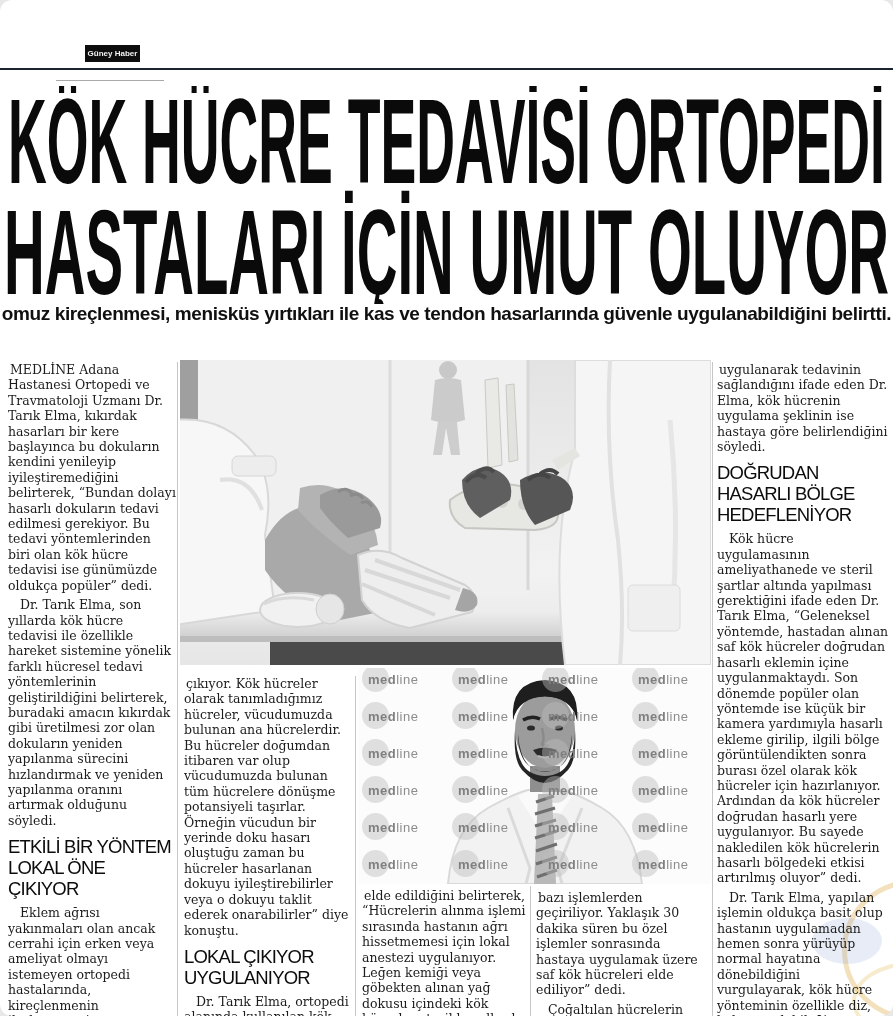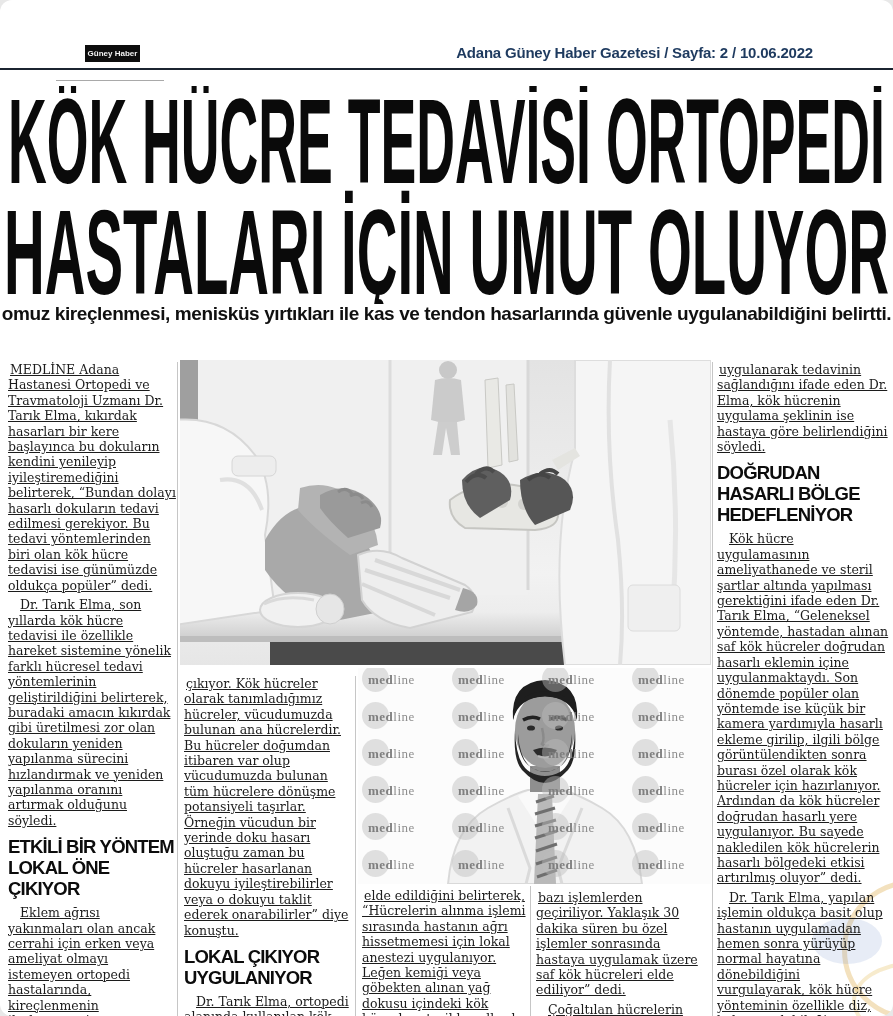--- a/index.html
+++ b/index.html
@@ -14,50 +14,49 @@
   .header-rule{position:absolute;left:0;top:68px;width:893px;height:2px;background:#1b2430;}
   .header-subrule{position:absolute;left:56px;top:80px;width:108px;height:1px;background:#a9a9a9;}
   
   .headline-svg{position:absolute;left:0;top:86px;}
   .headline-svg text{font-family:"Liberation Sans",sans-serif;font-weight:bold;fill:#0a0a0a;}
   .subhead{position:absolute;left:0;top:301px;width:893px;text-align:center;
            font-family:"Liberation Sans",sans-serif;font-weight:bold;font-size:19px;
            line-height:26px;color:#101010;letter-spacing:-0.4px;}
   
   .col{position:absolute;font-size:12.5px;line-height:15.4px;text-align:left;overflow:hidden;z-index:2;}
-  .col p{margin:0 0 4px 0;text-indent:12px;text-decoration:underline;}
+  .col p{margin:0 0 4px 0;text-indent:12px;}
   .col p.noindent{text-indent:2px;}
-  .col-heading{font-family:"Liberation Sans",sans-serif;font-weight:bold;font-size:18.5px;
+  .col-heading{font-family:"Liberation Sans",sans-serif;font-weight:normal;font-size:18.5px;
                line-height:21px;letter-spacing:-0.8px;color:#0c0c0c;margin:8px 0 6px 0;text-indent:0;}
   .vrule{position:absolute;width:1px;background:#c6c6c6;z-index:1;}
   
   .photo-exam{position:absolute;left:180px;top:360px;width:531px;height:305px;background:#e9e9e9;overflow:hidden;}
   .photo-portrait{position:absolute;left:358px;top:668px;width:353px;height:216px;background:#fcfcfc;overflow:hidden;}
-  .wm{position:absolute;font-family:Liberation Serif, serif;font-size:13px;color:#8d8d8d;
+  .wm{position:absolute;font-family:Liberation Sans, sans-serif;font-size:13px;color:#8d8d8d;
       letter-spacing:0.5px;z-index:3;}
   .wm b{font-weight:bold;color:#7f7f7f;}
   .wm::before{content:"";position:absolute;left:-6px;top:-7px;width:27px;height:27px;border-radius:50%;
               background:#bdbdbd;opacity:0.45;z-index:-1;}
   
   .iha-arc1{position:absolute;left:842px;top:880px;width:130px;height:130px;border-radius:50%;
             border:5px solid rgba(222,168,70,0.35);z-index:0;}
   .iha-arc2{position:absolute;left:812px;top:918px;width:70px;height:46px;border-radius:50%;
             background:rgba(120,150,205,0.18);z-index:0;}
   .iha-arc3{position:absolute;left:852px;top:962px;width:110px;height:70px;border-radius:50%;
             border:4px solid rgba(230,190,90,0.30);z-index:0;}
 </style>
 </head>
 <body>
 
 <div class="page">
 
   <div class="logo-box">
     <span>Güney Haber</span>
   </div>
-  <div class="header-title">Adana Güney Haber Gazetesi / Sayfa: 2 / 10.06.2022</div>
   <div class="header-rule"></div>
   <div class="header-subrule"></div>
 
   <svg class="headline-svg" width="893" height="218" viewBox="0 0 893 218">
     <text x="8" y="97" font-size="121" textLength="877" lengthAdjust="spacingAndGlyphs">KÖK HÜCRE TEDAVİSİ ORTOPEDİ</text>
     <text x="4" y="208" font-size="121" textLength="885" lengthAdjust="spacingAndGlyphs">HASTALARI İÇİN UMUT OLUYOR</text>
   </svg>
 
   <div class="subhead">
     <div>omuz kireçlenmesi, menisküs yırtıkları ile kas ve tendon hasarlarında güvenle uygulanabildiğini belirtti.</div>

